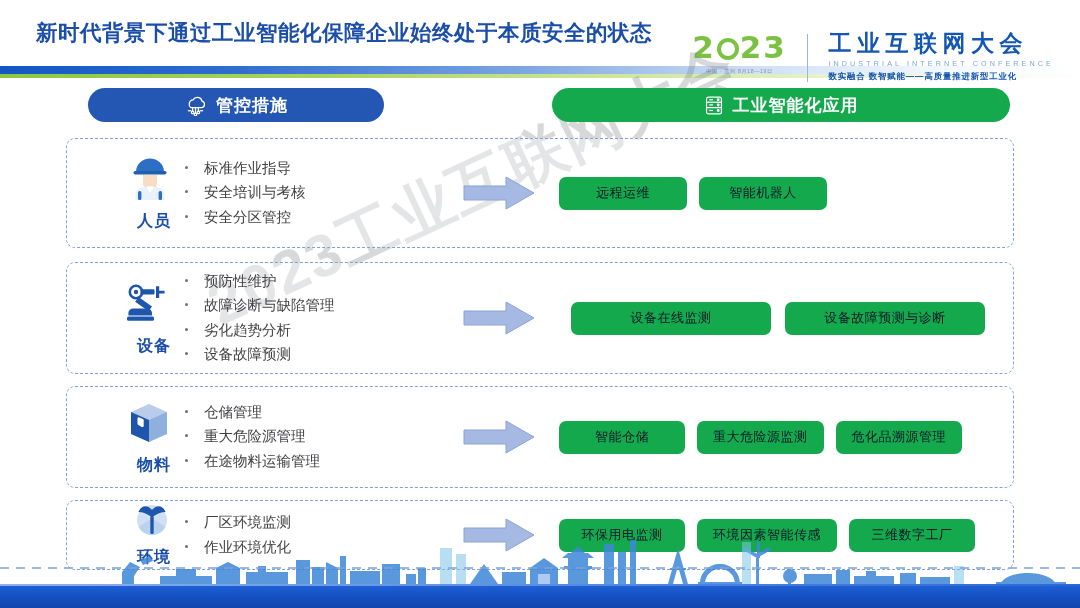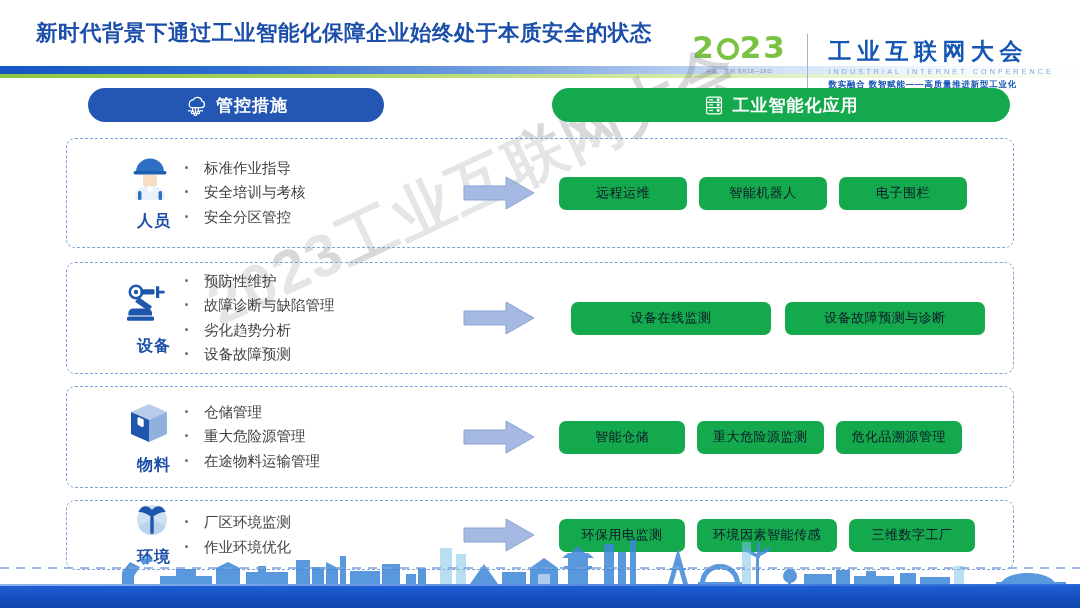--- a/index.html
+++ b/index.html
@@ -50,21 +50,21 @@
     border: 4px solid #7cc242; border-radius: 50%;
     vertical-align: -2px; margin: 0 1px;
   }
   .logo-sub-cn {
     font-size: 5.2px; color: #8a9099; letter-spacing: 0.6px;
     margin-top: 5px; white-space: nowrap;
   }
   .logo-divider {
     width: 1.5px; align-self: stretch; background: #9fb6cf; margin-top: 2px;
   }
-  .logo-right { padding-left: 10px; margin-top: 8px; }
+  .logo-right { padding-left: 10px; }
   .logo-main {
     font-size: 23px; font-weight: bold; color: #1456b4;
     letter-spacing: 5.5px; line-height: 1; white-space: nowrap;
   }
   .logo-en {
     font-size: 7.2px; color: #7ea7d6; letter-spacing: 3.1px;
     margin-top: 4px; white-space: nowrap;
   }
   .logo-tag {
     font-size: 8.4px; color: #1456b4; letter-spacing: 0.9px;
@@ -261,21 +261,20 @@
       <div class="arrow-cell">
         <span class="arrow">
           <svg width="74" height="36" viewBox="0 0 74 36">
             <path d="M2 11h42V2l28 16-28 16v-9H2z" fill="#a5b9e2" stroke="#8aa3d4" stroke-width="1"></path>
           </svg>
         </span>
       </div>
       <div class="tags">
         <div class="tag">远程运维</div>
         <div class="tag">智能机器人</div>
-        <div class="tag">电子围栏</div>
       </div>
     </div>
   </div>
 
   <div class="row r2">
     <div class="row-inner">
       <div class="cat">
         <div class="cat-icon">
           <svg width="46" height="44" viewBox="0 0 46 44" fill="#1f56ad">
             <circle cx="11" cy="10" r="6.2" fill="none" stroke="#1f56ad" stroke-width="2.6"></circle>

